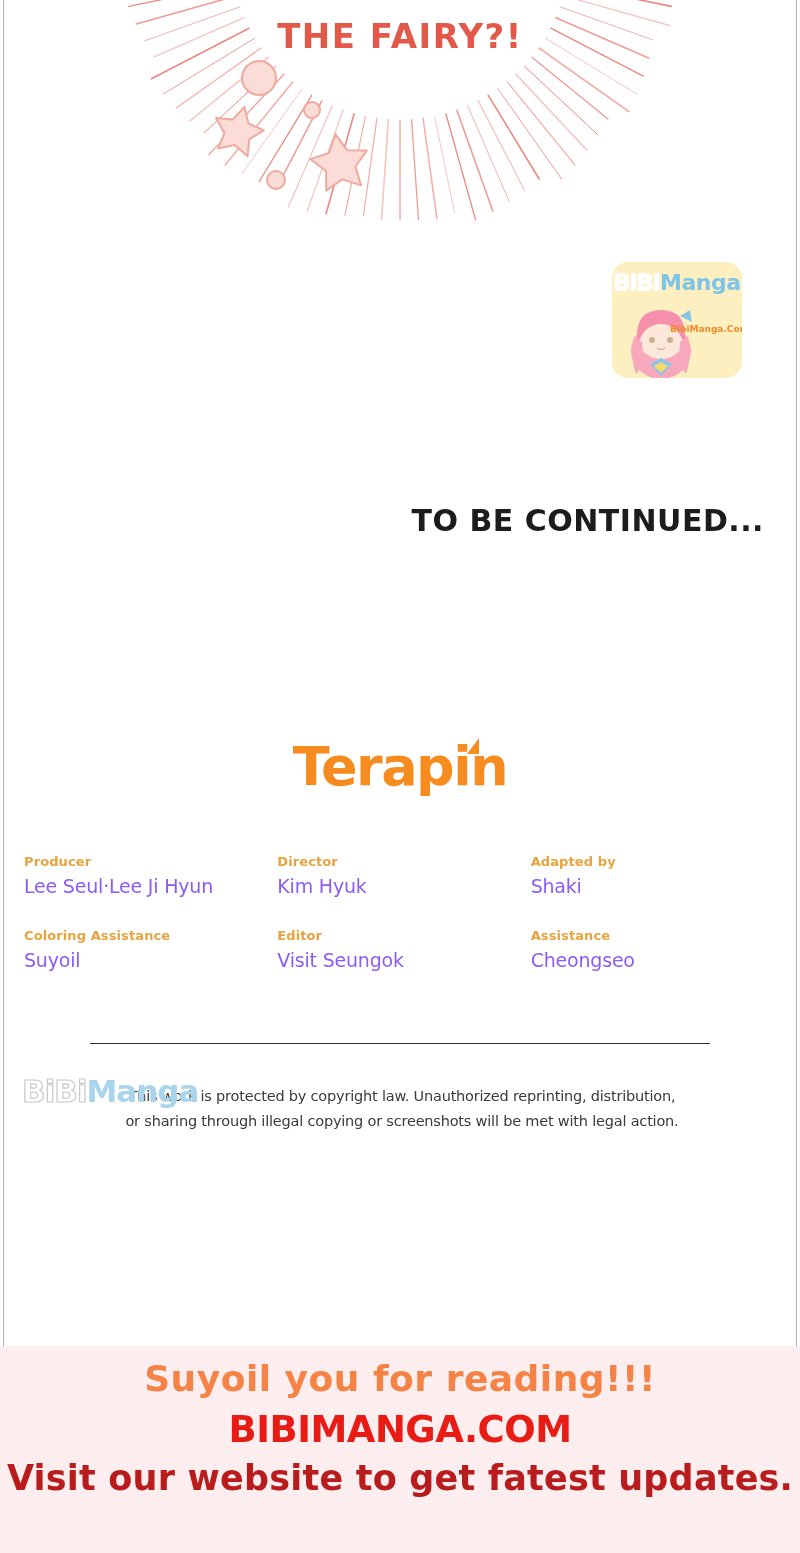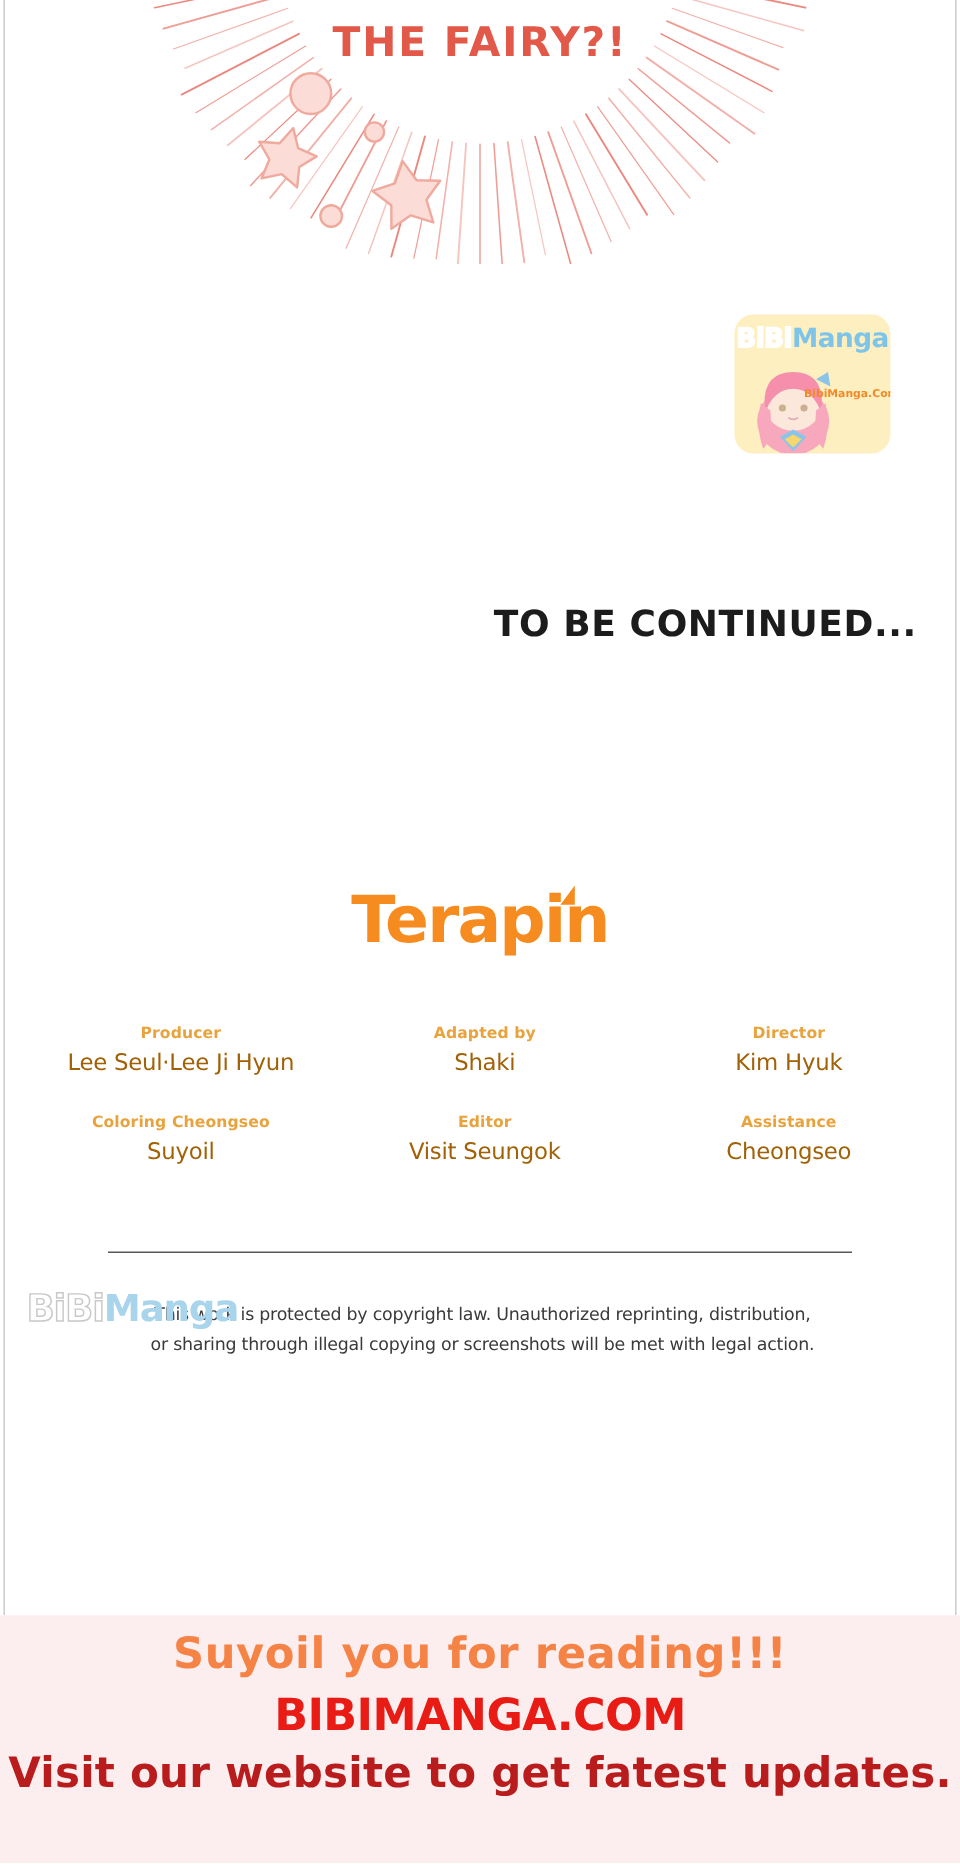--- a/index.html
+++ b/index.html
@@ -155,35 +155,35 @@
     left: 20px; top: 854px;
     width: 760px;
   }
   .credit-row {
     display: flex;
     width: 100%;
     margin-bottom: 31px;
   }
   .credit-col {
     flex: 1 1 0;
-    text-align: center;
+    text-align: left;
   }
   .credit-role {
     font-family: "DejaVu Sans", sans-serif;
     font-size: 13px;
     font-weight: bold;
     color: #e8a33d;
     margin-bottom: 6px;
     letter-spacing: 0.1px;
   }
   .credit-name {
     font-family: "DejaVu Sans", sans-serif;
     font-size: 19px;
     font-weight: normal;
-    color: #a16207;
+    color: #8b5cf6;
     letter-spacing: -0.2px;
   }
 
   
   #divider {
     position: absolute;
     left: 86px; top: 1043px;
     width: 620px;
     height: 1px;
     background: #2f2f2f;
@@ -398,31 +398,31 @@
       </span>
     </div>
 
     <div id="credits">
       <div class="credit-row">
         <div class="credit-col">
           <div class="credit-role">Producer</div>
           <div class="credit-name">Lee Seul·Lee Ji Hyun</div>
         </div>
         <div class="credit-col">
+          <div class="credit-role">Director</div>
+          <div class="credit-name">Kim Hyuk</div>
+        </div>
+        <div class="credit-col">
           <div class="credit-role">Adapted by</div>
           <div class="credit-name">Shaki</div>
         </div>
-        <div class="credit-col">
-          <div class="credit-role">Director</div>
-          <div class="credit-name">Kim Hyuk</div>
-        </div>
       </div>
       <div class="credit-row">
         <div class="credit-col">
-          <div class="credit-role">Coloring Cheongseo</div>
+          <div class="credit-role">Coloring Assistance</div>
           <div class="credit-name">Suyoil</div>
         </div>
         <div class="credit-col">
           <div class="credit-role">Editor</div>
           <div class="credit-name">Visit Seungok</div>
         </div>
         <div class="credit-col">
           <div class="credit-role">Assistance</div>
           <div class="credit-name">Cheongseo</div>
         </div>

